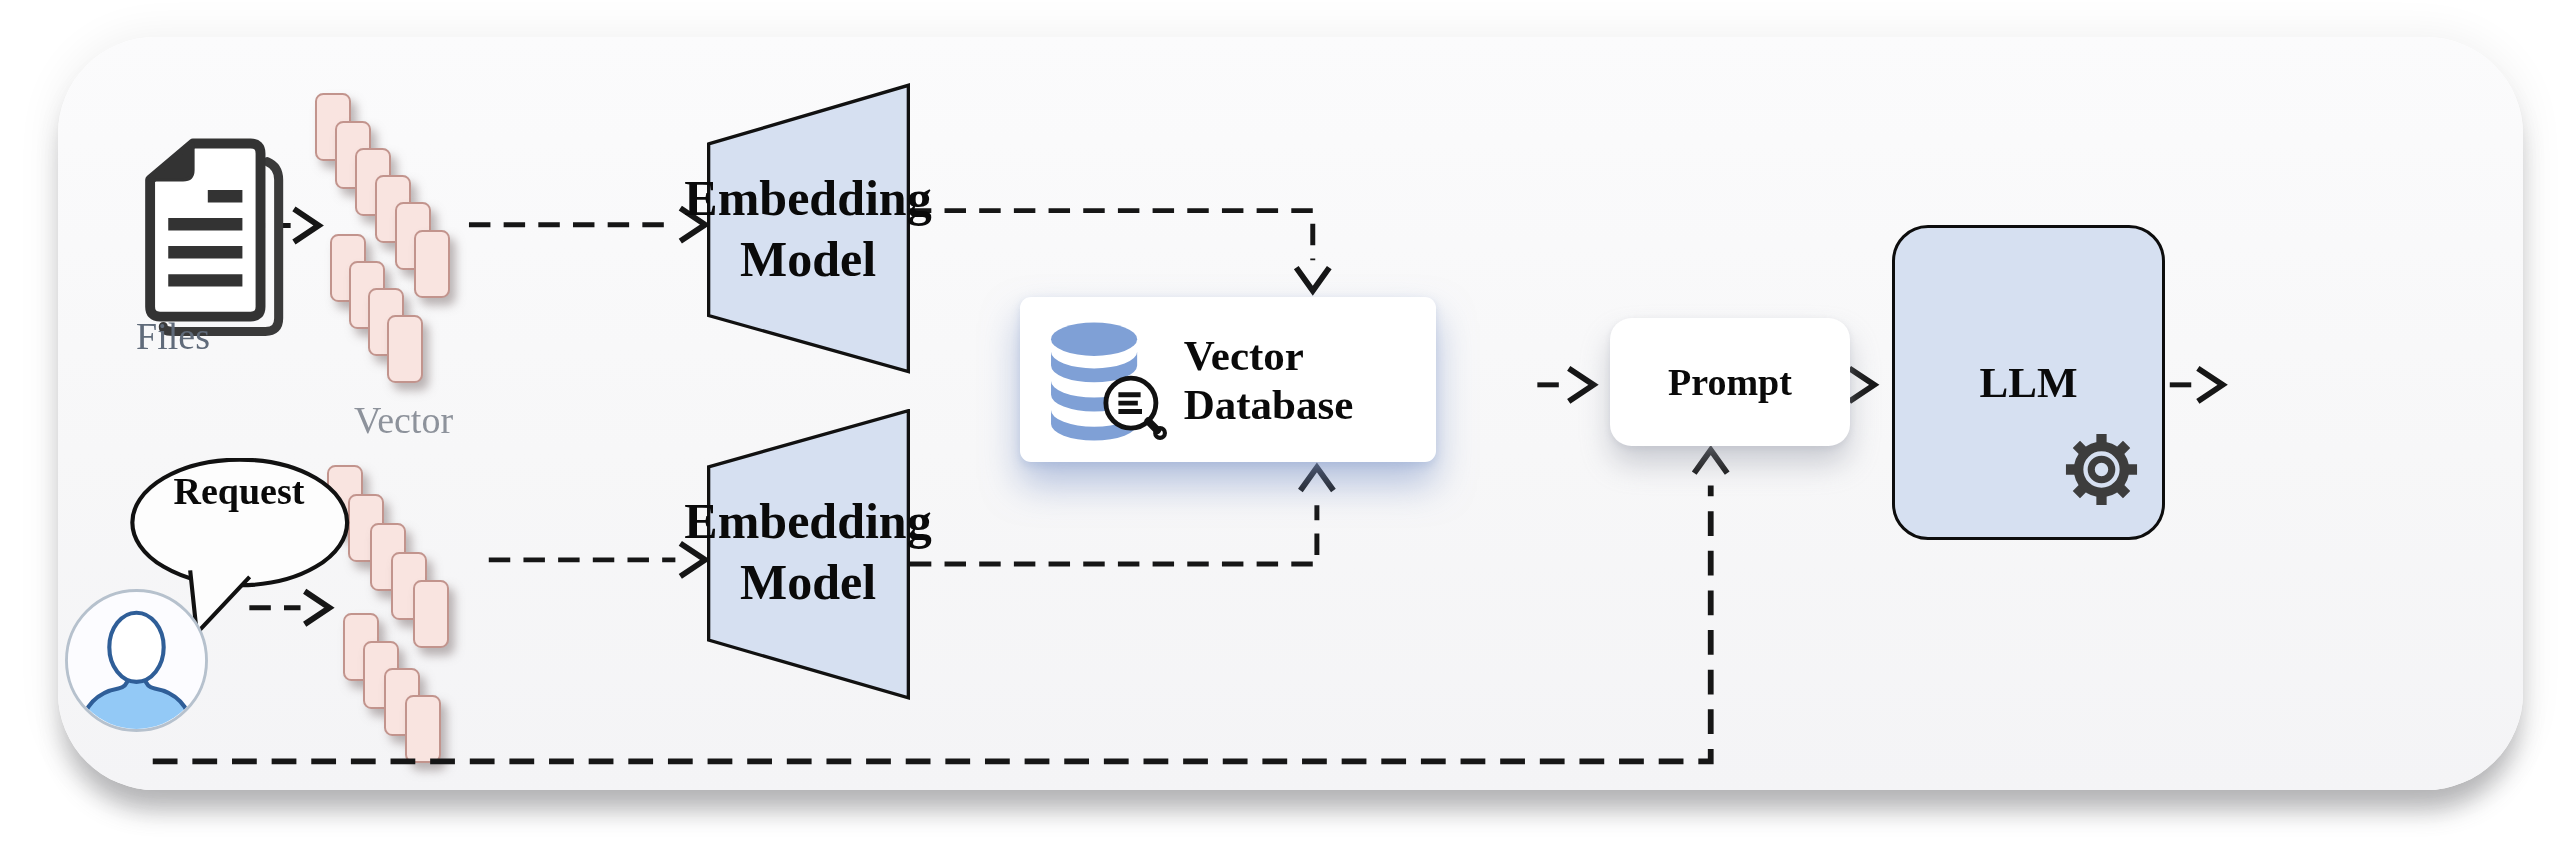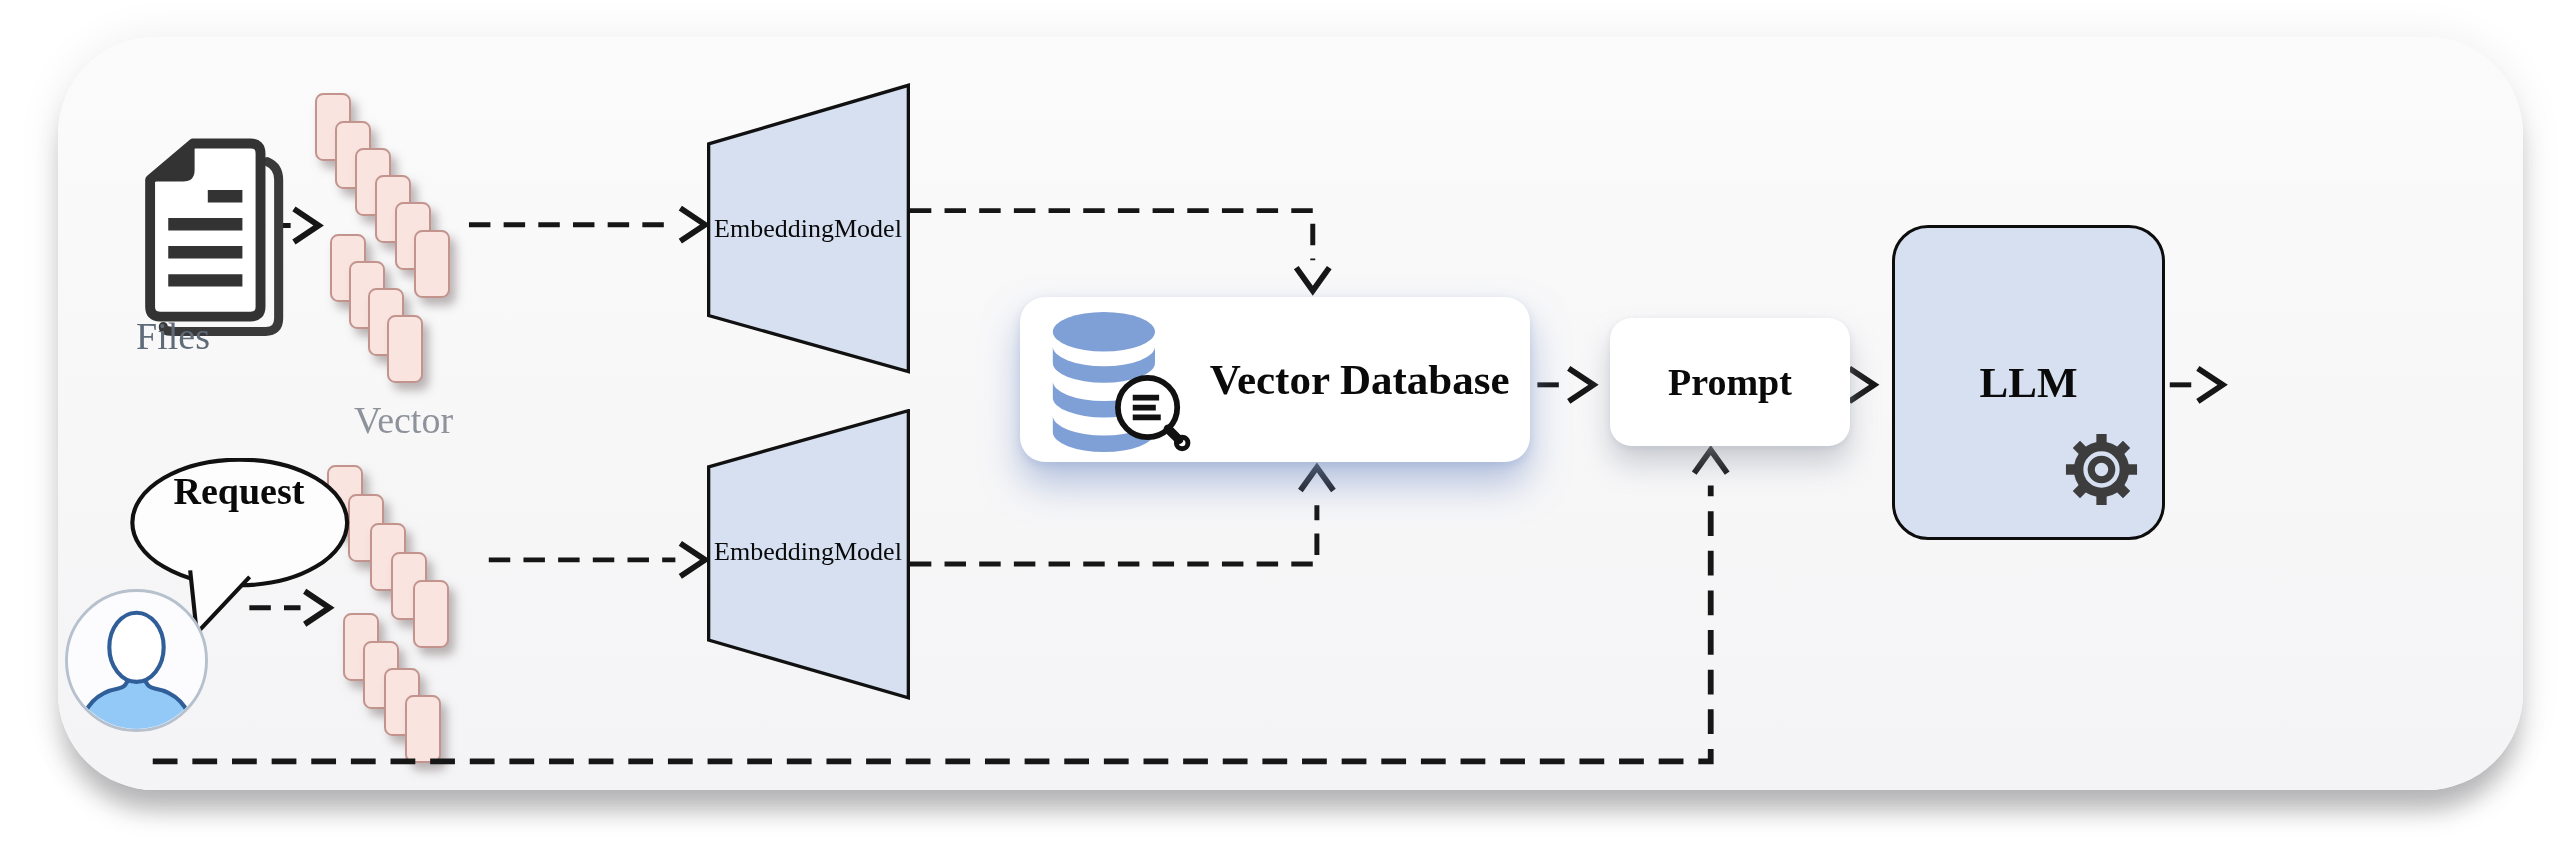--- a/index.html
+++ b/index.html
@@ -8,32 +8,32 @@
   .card{position:absolute;left:58px;top:37px;width:2465px;height:753px;border-radius:97px;
         background:linear-gradient(180deg,#fbfbfc 0%,#f7f7f8 55%,#f4f4f6 100%);
         box-shadow:0 25px 25px -5px rgba(100,100,105,0.45), 0 0 45px rgba(0,0,0,0.07);}
   .layer{position:absolute;left:0;top:0;width:2576px;height:858px;pointer-events:none;}
   .gray-label{position:absolute;font-weight:normal;text-align:center;}
   .files-label{color:var(--label_gray,#606b7a);font-size:38px;}
   .chunks-label{color:var(--label_gray2,#8d929b);font-size:38px;}
   .white-box{position:absolute;background:#ffffff;border-radius:21.5px;display:flex;
              align-items:center;justify-content:center;font-weight:bold;color:#0a0a0a;
              box-shadow:0 18px 29px rgba(150,155,168,0.45),0 2.5px 6.6px rgba(150,155,168,0.20);}
-  .vdb{left:1020px;top:297px;width:510px;height:165px;border-radius:25px;font-size:43px;
+  .vdb{left:1020px;top:297px;width:416px;height:165px;border-radius:11px;font-size:43px;
        box-shadow:0 21.5px 37px rgba(125,150,200,0.55),0 3.3px 8.3px rgba(125,150,200,0.25);
        justify-content:flex-start;padding-left:21.5px;box-sizing:border-box;}
   .vdb .vdb-text{margin-left:3.3px;}
   .prompt{left:1610px;top:318px;width:240px;height:128px;font-size:38px;}
   .response{left:2229px;top:318px;width:253px;height:125px;font-size:40px;}
   .llm-box{position:absolute;left:1892px;top:225px;width:273px;height:315px;border-radius:36px;
            background:var(--node_fill_blue,#d6e0f1);border:3.3px solid #0d0d0d;box-sizing:border-box;
            display:flex;align-items:center;justify-content:center;font-weight:bold;font-size:43px;color:#0a0a0a;}
   .gear{position:absolute;right:21.5px;bottom:28px;}
-  .trap-text{position:absolute;display:flex;flex-direction:row;align-items:center;justify-content:center;
-             font-weight:normal;font-size:26px;line-height:1.22;color:#0a0a0a;}
+  .trap-text{position:absolute;display:flex;flex-direction:column;align-items:center;justify-content:center;
+             font-weight:bold;font-size:50px;line-height:1.22;color:#0a0a0a;}
   .chunk{position:absolute;width:36px;height:68px;background:var(--chunk_fill,#f9e4e0);
          border:2.5px solid var(--chunk_border,#c2948d);border-radius:8.3px;box-sizing:border-box;
          box-shadow:5.8px 7.4px 10px rgba(125,112,112,0.5);}
   .bubble-label{position:absolute;left:144px;top:469px;width:190px;text-align:center;
                 font-weight:bold;font-size:38px;color:#0a0a0a;}
   svg{display:block;}
 </style>
 </head>
 <body>
 

